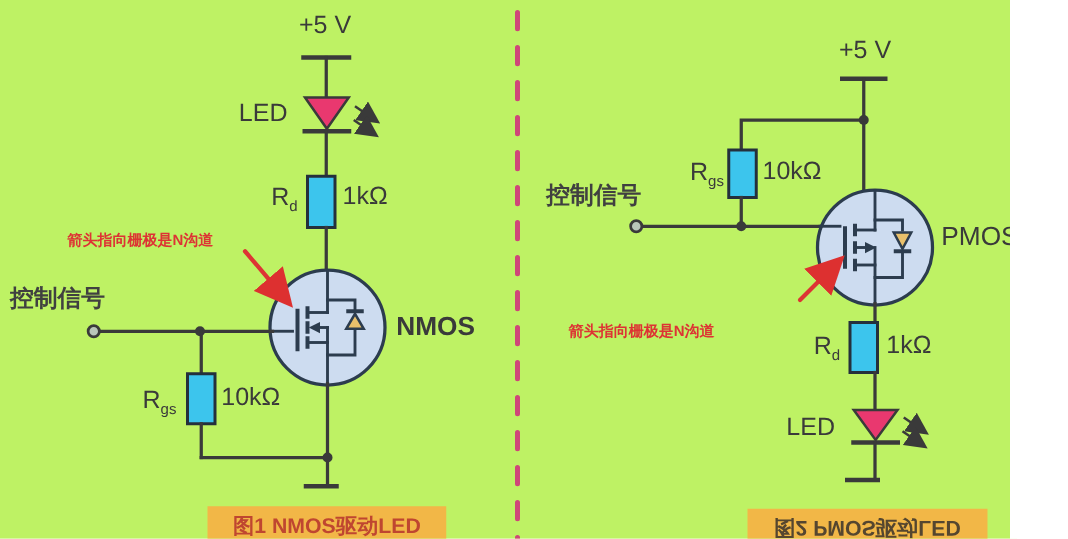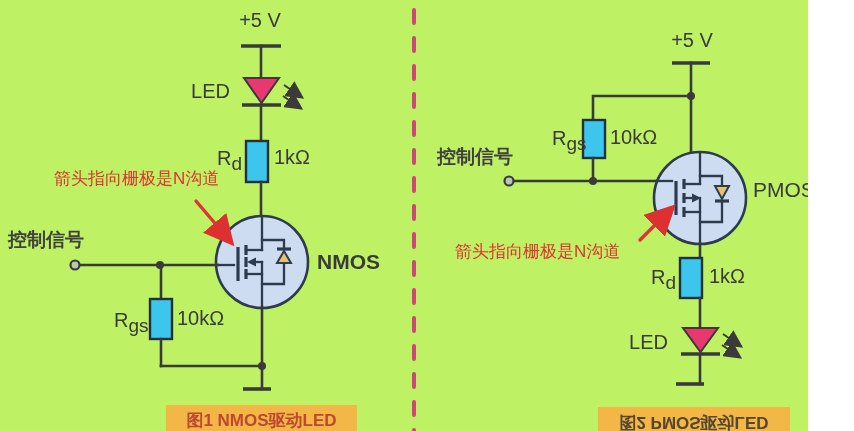--- a/index.html
+++ b/index.html
@@ -20,23 +20,23 @@
   .mos{fill:var(--mosfet-fill);stroke:var(--mosfet-stroke);stroke-width:2.6;}
   .sym{stroke:var(--mosfet-stroke);stroke-width:2.3;fill:none;stroke-linecap:square;}
   .symb{stroke:var(--mosfet-stroke);stroke-width:3.2;stroke-linecap:butt;}
   .symfill{fill:var(--mosfet-stroke);stroke:none;}
   .diode{fill:var(--diode-fill);stroke:var(--mosfet-stroke);stroke-width:2;}
   .junc{fill:var(--wire);stroke:none;}
   .term{fill:#b9c6b9;stroke:var(--wire);stroke-width:2.2;}
   .redline{stroke:var(--annotation-red);stroke-width:3.4;fill:none;stroke-linecap:round;}
   .divider{stroke:var(--divider-pink);stroke-width:4;stroke-dasharray:13 15;stroke-linecap:round;}
   .lbl{position:absolute;color:#3a3a3a;font-size:20px;line-height:1.1;white-space:nowrap;}
-  .lbl sub{font-size:19px;}
+  .lbl sub{font-size:12px;}
   .cjk{font-size:19px;color:#404040;font-weight:bold;}
-  .anno{font-size:17px;font-weight:400;color:var(--annotation-red);}
+  .anno{font-size:12px;font-weight:700;color:var(--annotation-red);margin-top:16px;}
   .caption{position:absolute;height:32px;background:var(--caption-bg);
            text-align:center;font-size:17px;font-weight:700;color:var(--caption-text);
            padding-top:4px;box-sizing:border-box;}
   .caption .flip{display:inline-block;transform:scaleY(-1);color:var(--caption-text-distorted);}
 </style>
 </head>
 <body>
 
 <div id="stage">
 

